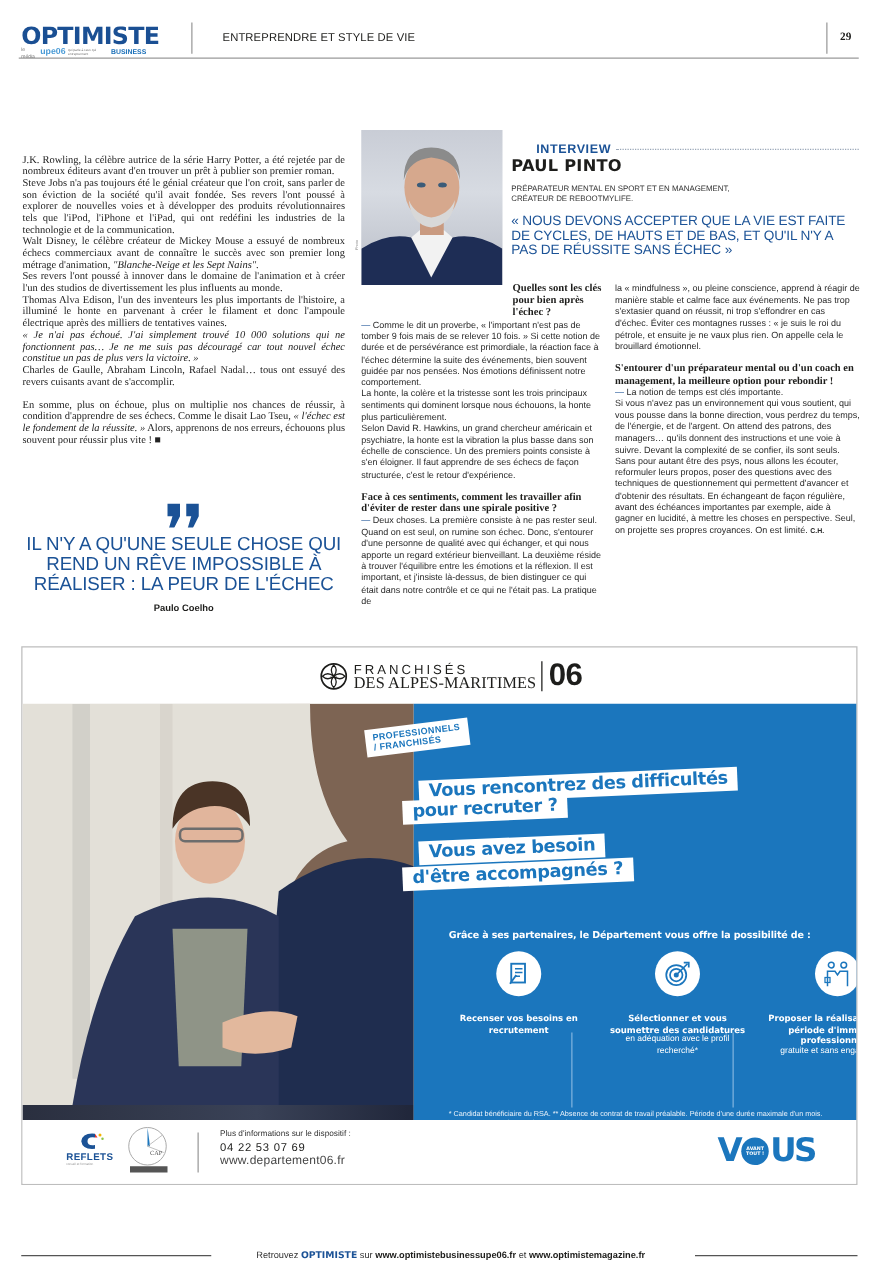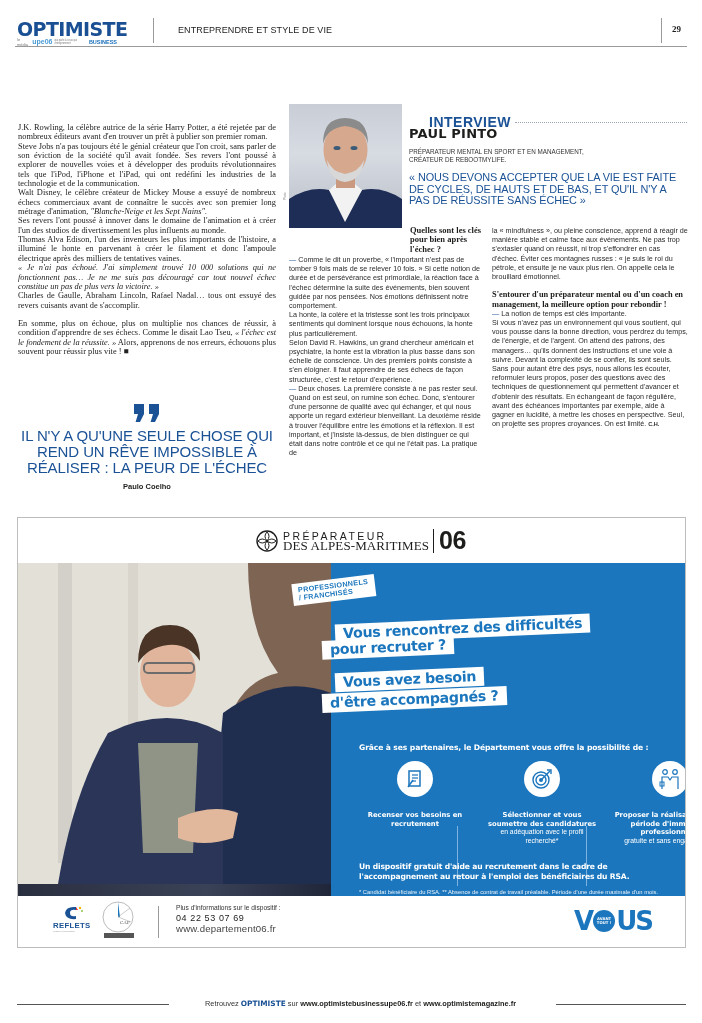--- a/index.html
+++ b/index.html
@@ -28,21 +28,21 @@
   .quote-mark { font-family: "DejaVu Serif", serif; font-weight: bold; font-size: 44px; line-height: 26px; color: #1b5296; height: 24px; overflow: hidden; letter-spacing: -3px; }
   .quote-text { margin-top: 6px; font-size: 15px; line-height: 16px; color: #1b5296; letter-spacing: -0.1px; }
   .quote-author { margin-top: 6px; font-size: 7.5px; font-weight: bold; color: #1d1d1b; }
 
   
   .portrait { position: absolute; left: 289px; top: 104px; width: 113px; height: 124px; overflow: hidden;
     background: linear-gradient(180deg, #c9cdd6 0%, #d7dbe2 40%, #b8bcc6 100%); }
   .credit { position: absolute; left: 283px; top: 200px; font-size: 3px; color: #888; transform: rotate(-90deg); transform-origin: left top; }
 
   .iv-label-row { position: absolute; left: 409px; top: 114px; width: 278px; display: flex; align-items: center; }
-  .iv-label { font-size: 14px; font-weight: bold; color: #1b5296; letter-spacing: 0.5px; padding-left: 20px; }
+  .iv-label { font-size: 10px; font-weight: bold; color: #1b5296; letter-spacing: 0.5px; padding-left: 20px; }
   .iv-line { flex: 1; margin-left: 4px; border-top: 1px dotted #9aa7b8; }
   .iv-name { position: absolute; left: 409px; top: 126px; font-family: "DejaVu Sans", sans-serif; font-size: 13px; font-weight: bold; color: #1d1d1b; letter-spacing: 0.2px; }
   .iv-role { position: absolute; left: 409px; top: 148px; font-size: 6.3px; line-height: 8.4px; color: #333; text-transform: uppercase; }
   .iv-quote { position: absolute; left: 409px; top: 172px; width: 280px; font-size: 10.9px; line-height: 11.6px; color: #1b5296; text-transform: uppercase; letter-spacing: -0.1px; }
 
   .q-head-1 { position: absolute; left: 410px; top: 226px; width: 72px; font-family: "Liberation Serif", serif; font-weight: bold; font-size: 8.5px; line-height: 9.3px; color: #1d1d1b; }
   .iv-col1 { position: absolute; left: 289px; top: 255px; width: 192px; font-size: 7.2px; line-height: 9.2px; color: #2a2a2a; }
   .iv-col2 { position: absolute; left: 492px; top: 226px; width: 196px; font-size: 7.2px; line-height: 9.2px; color: #2a2a2a; }
   .iv-col1 p, .iv-col2 p { margin: 0; }
   .qh { font-family: "Liberation Serif", serif; font-weight: bold; font-size: 8.4px; line-height: 9.3px; color: #1d1d1b; margin-top: 9px !important; }
@@ -172,41 +172,42 @@
   <div>CRÉATEUR DE REBOOTMYLIFE.</div>
 </div>
 <div class="iv-quote">« NOUS DEVONS ACCEPTER QUE LA VIE EST FAITE DE CYCLES, DE HAUTS ET DE BAS, ET QU'IL N'Y A PAS DE RÉUSSITE SANS ÉCHEC »</div>
 
 <div class="q-head-1">Quelles sont les clés pour bien après l'échec ?</div>
 
 <div class="iv-col1">
   <p><span class="dash">—</span> <span>Comme le dit un proverbe, « l'important n'est pas de tomber 9 fois mais de se relever 10 fois. » Si cette notion de durée et de persévérance est primordiale, la réaction face à l'échec détermine la suite des événements, bien souvent guidée par nos pensées. Nos émotions définissent notre comportement.</span></p>
   <p>La honte, la colère et la tristesse sont les trois principaux sentiments qui dominent lorsque nous échouons, la honte plus particulièrement.</p>
   <p>Selon David R. Hawkins, un grand chercheur américain et psychiatre, la honte est la vibration la plus basse dans son échelle de conscience. Un des premiers points consiste à s'en éloigner. Il faut apprendre de ses échecs de façon structurée, c'est le retour d'expérience.</p>
+  <p class="qh">Face à ces sentiments, comment les travailler afin d'éviter de rester dans une spirale positive ?</p>
   <p><span class="dash">—</span> <span>Deux choses. La première consiste à ne pas rester seul. Quand on est seul, on rumine son échec. Donc, s'entourer d'une personne de qualité avec qui échanger, et qui nous apporte un regard extérieur bienveillant. La deuxième réside à trouver l'équilibre entre les émotions et la réflexion. Il est important, et j'insiste là-dessus, de bien distinguer ce qui était dans notre contrôle et ce qui ne l'était pas. La pratique de</span></p>
 </div>
 
 <div class="iv-col2">
   <p>la « mindfulness », ou pleine conscience, apprend à réagir de manière stable et calme face aux événements. Ne pas trop s'extasier quand on réussit, ni trop s'effondrer en cas d'échec. Éviter ces montagnes russes : « je suis le roi du pétrole, et ensuite je ne vaux plus rien. On appelle cela le brouillard émotionnel.</p>
   <p class="qh">S'entourer d'un préparateur mental ou d'un coach en management, la meilleure option pour rebondir !</p>
   <p><span class="dash">—</span> <span>La notion de temps est clés importante.</span></p>
   <p><span>Si vous n'avez pas un environnement qui vous soutient, qui vous pousse dans la bonne direction, vous perdrez du temps, de l'énergie, et de l'argent. On attend des patrons, des managers… qu'ils donnent des instructions et une voie à suivre. Devant la complexité de se confier, ils sont seuls. Sans pour autant être des psys, nous allons les écouter, reformuler leurs propos, poser des questions avec des techniques de questionnement qui permettent d'avancer et d'obtenir des résultats. En échangeant de façon régulière, avant des échéances importantes par exemple, aide à gagner en lucidité, à mettre les choses en perspective. Seul, on projette ses propres croyances. On est limité.</span> <span class="sig">C.H.</span></p>
 </div>
 
 <div class="ad">
   <div class="ad-head">
     <div class="dept-logo">
       <svg class="dept-emblem" viewBox="0 0 22 22">
         <circle cx="11" cy="11" r="10" fill="none" stroke="#1d1d1b" stroke-width="1.4"></circle>
         <path d="M11 2 Q15 6 11 11 Q7 6 11 2 Z M2 11 Q6 7 11 11 Q6 15 2 11 Z M20 11 Q16 7 11 11 Q16 15 20 11 Z M11 20 Q7 16 11 11 Q15 16 11 20 Z" fill="none" stroke="#1d1d1b" stroke-width="1"></path>
         <text x="7.5" y="13" font-size="4" fill="#1d1d1b">+</text>
         <text x="12" y="13" font-size="4" fill="#1d1d1b">+</text>
       </svg>
       <div class="dept-text">
-        <div class="dept-line1">PRÉPARATEUR</div>
+        <div class="dept-line1">FRANCHISÉS</div>
         <div class="dept-line2">DES ALPES-MARITIMES</div>
       </div>
       <div class="dept-sep"></div>
       <div class="dept-num">06</div>
     </div>
   </div>
 
   <div class="ad-photo">
     <svg width="313" height="321" viewBox="0 0 313 321">
       <rect x="0" y="0" width="313" height="321" fill="#e3e0d8"></rect>
@@ -269,21 +270,20 @@
         <path d="M3 21 L3 9 L9 9 L11 12 L13 9 L19 9 L19 21" fill="none" stroke="#1b76bd" stroke-width="1.2"></path>
         <rect x="1" y="14" width="4" height="4" fill="none" stroke="#1b76bd" stroke-width="1"></rect>
       </svg>
     </div>
     <b>Proposer la réalisation d'une période d'immersion professionnelle</b>
     <span class="light">gratuite et sans engagement**</span>
   </div>
   <div class="sepv1"></div>
   <div class="sepv2"></div>
 
-  <div class="ad-bold">Un dispositif gratuit d'aide au recrutement dans le cadre de l'accompagnement au retour à l'emploi des bénéficiaires du RSA.</div>
   <div class="ad-note">* Candidat bénéficiaire du RSA. ** Absence de contrat de travail préalable. Période d'une durée maximale d'un mois. L'assurance est prise en charge par le Département.</div>
 
   <div class="ad-foot">
     <div class="reflets">
       <div class="reflets-mark">
         <svg width="22" height="16" viewBox="0 0 22 16">
           <path d="M14 2 Q4 1 3 8 Q4 15 14 14 L14 11 Q8 12 8 8 Q8 4 14 5 Z" fill="#1b5296"></path>
           <path d="M14 2 L16 5 L14 5 Z" fill="#e6312e"></path>
           <circle cx="18" cy="3" r="1.2" fill="#f4b400"></circle>
           <circle cx="20" cy="6" r="1" fill="#8bc34a"></circle>

